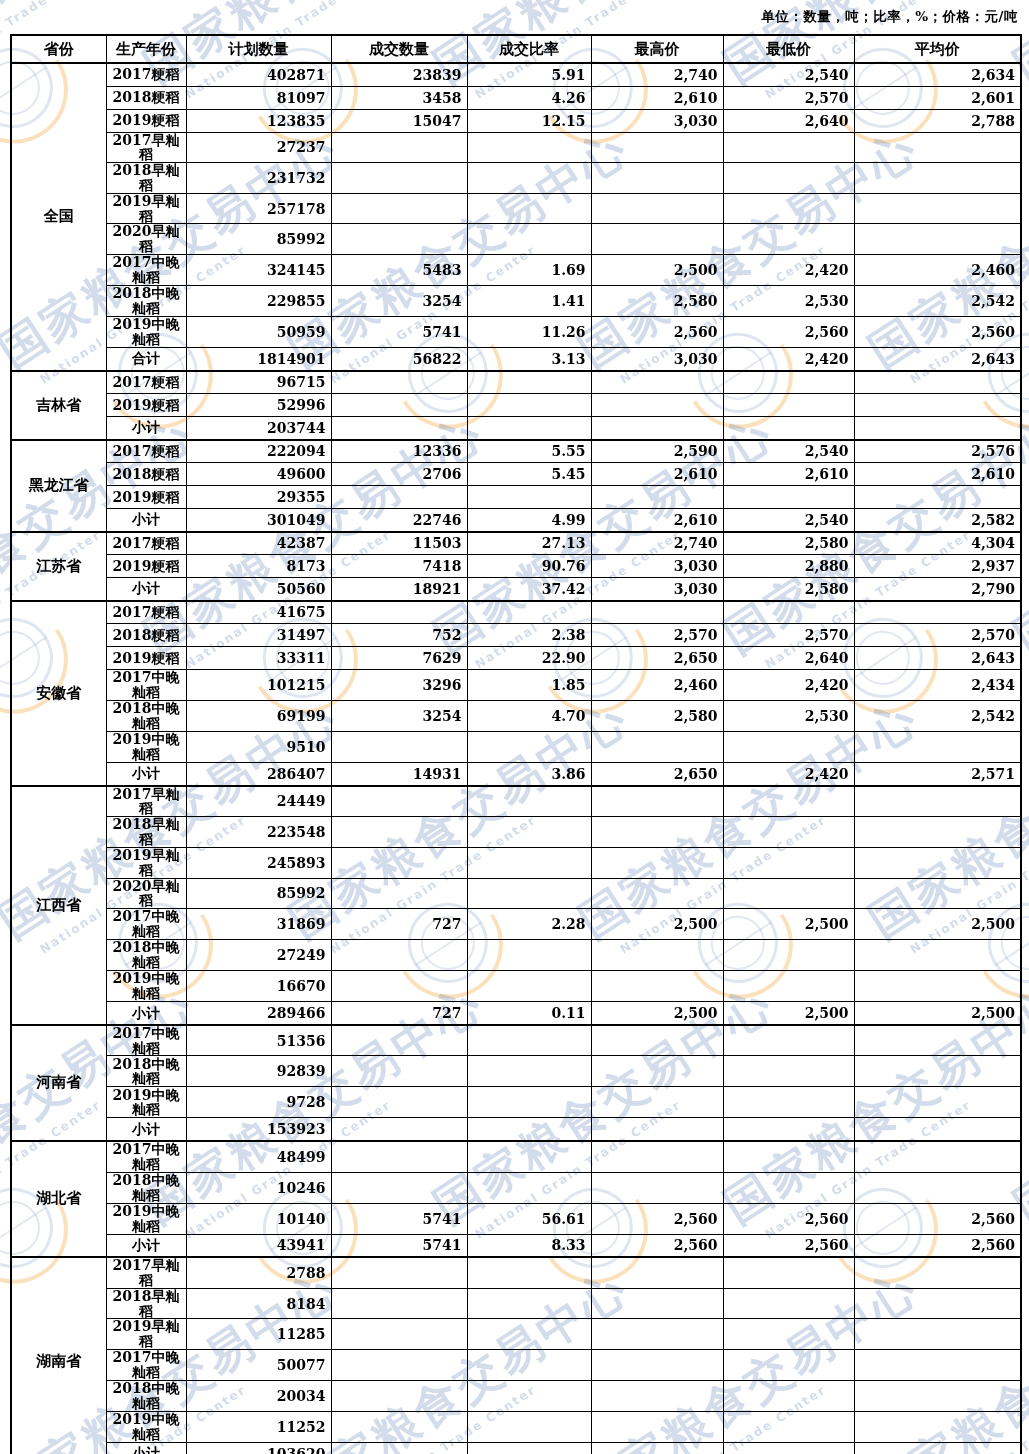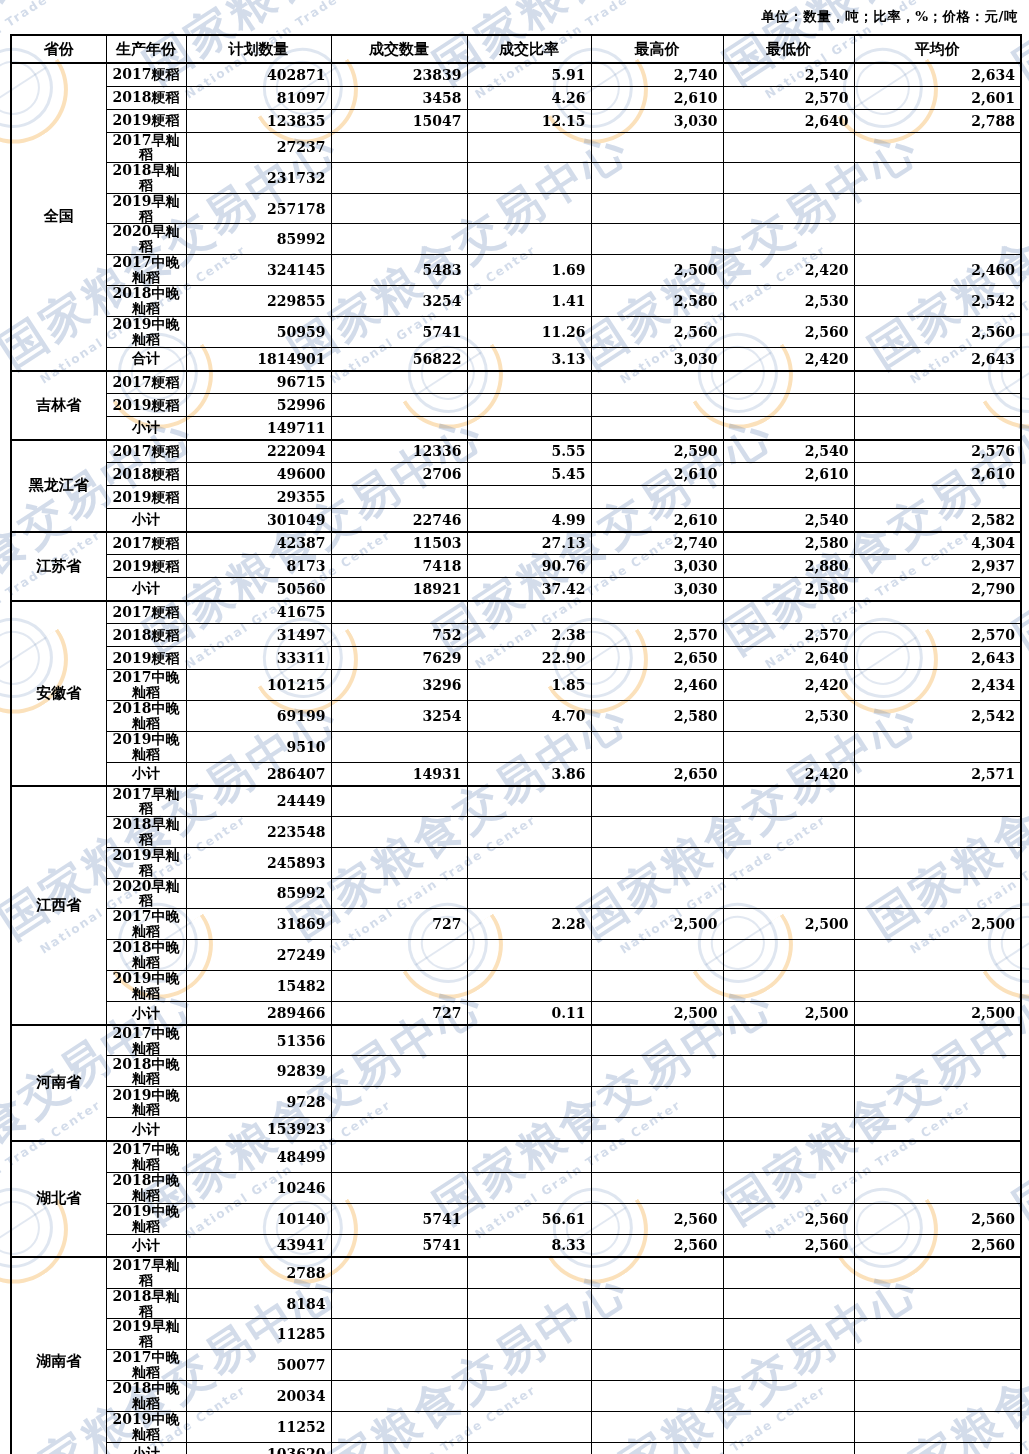--- a/index.html
+++ b/index.html
@@ -395,21 +395,21 @@
           <td class="year">2019粳稻</td>
           <td class="num">52996</td>
           <td class="num"></td>
           <td class="num"></td>
           <td class="num"></td>
           <td class="num"></td>
           <td class="num"></td>
         </tr>
         <tr>
           <td class="year">小计</td>
-          <td class="num">149711</td>
+          <td class="num">203744</td>
           <td class="num"></td>
           <td class="num"></td>
           <td class="num"></td>
           <td class="num"></td>
           <td class="num"></td>
         </tr>
         <tr class="group-start">
           <td rowspan="4" class="province">黑龙江省</td>
           <td class="year">2017粳稻</td>
           <td class="num">222094</td>
@@ -588,21 +588,21 @@
           <td class="year">2018中晚籼稻</td>
           <td class="num">27249</td>
           <td class="num"></td>
           <td class="num"></td>
           <td class="num"></td>
           <td class="num"></td>
           <td class="num"></td>
         </tr>
         <tr class="tall">
           <td class="year">2019中晚籼稻</td>
-          <td class="num">15482</td>
+          <td class="num">16670</td>
           <td class="num"></td>
           <td class="num"></td>
           <td class="num"></td>
           <td class="num"></td>
           <td class="num"></td>
         </tr>
         <tr>
           <td class="year">小计</td>
           <td class="num">289466</td>
           <td class="num">727</td>

